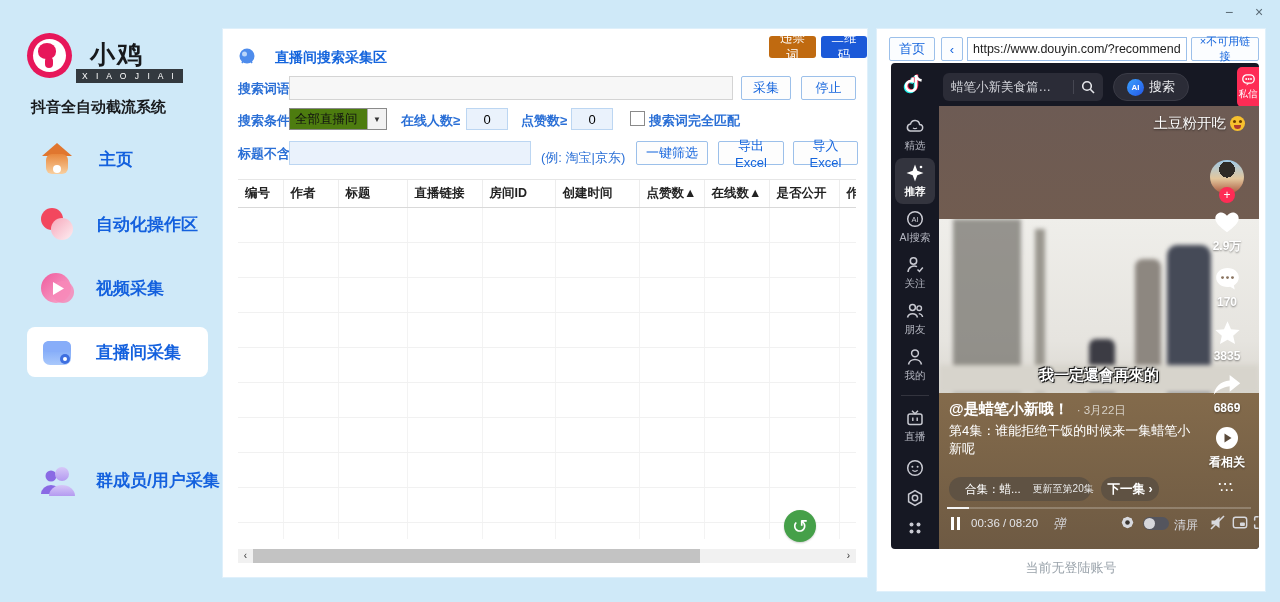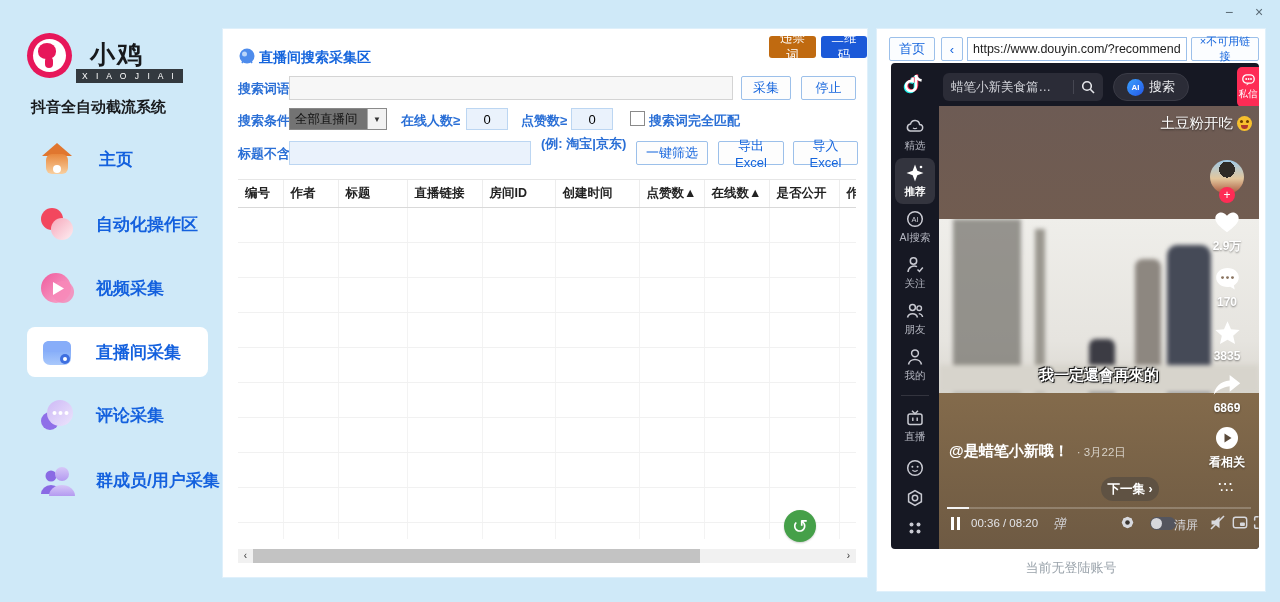--- a/index.html
+++ b/index.html
@@ -35,21 +35,21 @@
   .lbl{color:#2a6fd6;font-size:13px;font-weight:bold;white-space:nowrap;}
   .btn-blue-ghost{background:#fdfdfd;border:1px solid #9cc0ea;color:#1565dd;font-size:13px;
                   text-align:center;box-sizing:border-box;border-radius:2px;cursor:pointer;
                   display:flex;align-items:center;justify-content:center;font-family:inherit;}
   .btn-solid{color:#fff;font-size:12.5px;border:none;border-radius:3px;cursor:pointer;
              display:flex;align-items:center;justify-content:center;font-family:inherit;}
   .txt-input{border:1px solid #d4d4d4;background:#f7f7f7;box-sizing:border-box;font-size:13px;padding:0 6px;
              font-family:inherit;}
   .num-input{border:1px solid #bcd6f2;background:#eaf2fc;box-sizing:border-box;font-size:13px;text-align:center;
              font-family:inherit;}
-  .combo{background:#737373;border:1px solid #8a8a8a;display:flex;align-items:center;box-sizing:border-box;cursor:pointer;}
+  .combo{background:#4d7c0f;border:1px solid #8a8a8a;display:flex;align-items:center;box-sizing:border-box;cursor:pointer;}
   .combo-text{flex:1;font-size:12.5px;color:#111;padding-left:5px;white-space:nowrap;overflow:hidden;}
   .combo-arrow{width:18px;height:100%;border-left:1px solid #a8a8a8;background:#f2f2f2;display:flex;
                align-items:center;justify-content:center;font-size:8px;color:#333;}
   .checkbox{width:13px;height:13px;border:1px solid #8a8a8a;background:#fff;display:inline-block;cursor:pointer;}
 
   .tbl-wrap{left:15px;top:150px;width:618px;height:359px;overflow:hidden;border-top:1px solid #e6e6e6;}
   table.results{border-collapse:collapse;table-layout:fixed;width:661px;}
   table.results th{height:27px;font-size:12.5px;color:#222;font-weight:bold;text-align:left;padding:0 0 0 7px;
                    border-bottom:1px solid #d9d9d9;border-right:1px solid #ededed;white-space:nowrap;overflow:hidden;}
   table.results td{height:32px;border-bottom:1px solid #f1f1f1;border-right:1px solid #f3f3f3;}
@@ -81,33 +81,33 @@
          display:flex;flex-direction:column;align-items:center;justify-content:center;gap:2px;cursor:pointer;}
   .dy-dm span{font-size:9.5px;}
 
   .dy-nav{left:0;top:43px;width:48px;height:443px;display:flex;flex-direction:column;align-items:center;}
   .dy-nav-item{width:40px;display:flex;flex-direction:column;align-items:center;gap:2px;cursor:pointer;padding:5px 0;}
   .dy-nav-item .nl{font-size:10.5px;color:#b4b6c0;white-space:nowrap;}
   .dy-nav-item.active{background:#33343e;border-radius:8px;}
   .dy-nav-item.active .nl{color:#fff;font-weight:bold;}
   .dy-divider{width:28px;border-top:1px solid #33343e;margin:7px 0;}
 
-  .video-col{left:48px;top:43px;width:320px;height:443px;background:linear-gradient(180deg,#6d5b54 0%,#715c50 26%,#6f5a4a 38%,#856c4c 62%,#6e5a43 100%);padding-left:7px;}
+  .video-col{left:48px;top:43px;width:320px;height:443px;background:linear-gradient(180deg,#6d5b54 0%,#715c50 26%,#6f5a4a 38%,#856c4c 62%,#6e5a43 100%);}
   .danmaku{right:14px;top:8px;color:#fff;font-size:14.5px;display:flex;align-items:center;gap:4px;
            text-shadow:0 1px 2px rgba(0,0,0,.6);}
   .emoji-face{width:15px;height:15px;border-radius:50%;background:#f7c02e;display:inline-block;position:relative;}
   .emoji-face::after{content:"";position:absolute;left:3px;top:4px;width:3px;height:3px;background:#6b3c00;
                      border-radius:50%;box-shadow:6px 0 0 #6b3c00;}
   .emoji-face::before{content:"";position:absolute;left:4px;bottom:2px;width:7px;height:4px;
                       border-radius:0 0 6px 6px;background:#b03a2e;}
   .frame{left:0;top:113px;width:320px;height:174px;background:linear-gradient(180deg,#efeeea 0%,#e6e4df 70%,#d9d6cf 100%);overflow:hidden;}
   .frame div{position:absolute;filter:blur(2px);}
   .subtitle{left:0;top:260px;width:320px;text-align:center;color:#fff;font-size:15px;font-weight:bold;
             text-shadow:0 0 3px #000,1px 1px 0 #222,-1px -1px 0 #222;}
-  .cap-author{left:10px;top:294px;color:#fff;font-size:15px;font-weight:bold;display:flex;align-items:baseline;gap:8px;margin-top:42px;}
+  .cap-author{left:10px;top:294px;color:#fff;font-size:15px;font-weight:bold;display:flex;align-items:baseline;gap:8px;}
   .cap-date{color:#d8d2c8;font-size:11.5px;font-weight:normal;}
   .cap-desc{left:10px;top:316px;width:250px;color:#fff;font-size:13px;}
   .cap-tags{left:10px;top:334px;width:240px;font-size:13px;line-height:18px;}
   .tag{color:#eec455;}
   .mention{color:#fff;}
   .pill{background:rgba(88,78,66,.78);border-radius:15px;color:#fff;display:flex;align-items:center;
         height:24px;box-sizing:border-box;cursor:pointer;}
   .progress{left:8px;top:401px;width:304px;height:2px;background:rgba(255,255,255,.22);}
   .progress-played{height:2px;width:22px;background:#f5f5f5;}
   .ctrl{position:absolute;display:flex;align-items:center;color:#d8d9de;}
@@ -187,36 +187,20 @@
             <stop offset="0" stop-color="#ef5a9d"></stop>
             <stop offset="1" stop-color="#f9aecf"></stop>
           </linearGradient>
         </defs>
       <circle cx="18" cy="19" r="15" fill="url(#gP)"></circle>
         <circle cx="25" cy="23" r="11" fill="#f787b7" opacity=".85"></circle>
         <path d="M15 13 l11 6.5 -11 6.5 Z" fill="#fff"></path>
       </svg>
     <span class="menu-label">视频采集</span>
   </div>
-  <div class="abs menu-item" style="top:390px;">
-    <svg class="micon" viewBox="0 0 38 38">
-      <defs>
-          <linearGradient id="gC" x1="0" y1="0" x2="1" y2="1">
-            <stop offset="0" stop-color="#cdb9f6"></stop>
-            <stop offset="1" stop-color="#ece4fc"></stop>
-          </linearGradient>
-        </defs>
-      <circle cx="12" cy="25" r="9" fill="#8f6fe8"></circle>
-        <circle cx="22" cy="17" r="13" fill="url(#gC)"></circle>
-        <circle cx="16.5" cy="17" r="2" fill="#fff"></circle>
-        <circle cx="22.5" cy="17" r="2" fill="#fff"></circle>
-        <circle cx="28.5" cy="17" r="2" fill="#fff"></circle>
-      </svg>
-    <span class="menu-label">评论采集</span>
-  </div>
   <div class="abs menu-item" style="top:455px;">
     <svg class="micon" viewBox="0 0 38 38">
       <defs>
           <linearGradient id="gU" x1="0" y1="0" x2="0" y2="1">
             <stop offset="0" stop-color="#d6c8f8"></stop>
             <stop offset="1" stop-color="#b49af0"></stop>
           </linearGradient>
         </defs>
       <circle cx="13" cy="15" r="5.5" fill="#8a6ae4"></circle>
         <path d="M3 33 a10 9 0 0 1 20 0 z" fill="#8a6ae4"></path>
@@ -225,21 +209,21 @@
       </svg>
     <span class="menu-label">群成员/用户采集</span>
   </div>
 
   <div class="abs main-card">
     <svg class="abs" style="left:14px;top:18px;width:20px;height:20px;" viewBox="0 0 20 20">
       <circle cx="10" cy="9" r="7.5" fill="#4e8cec"></circle>
         <circle cx="7.5" cy="7" r="2.5" fill="#bcd6f9"></circle>
         <path d="M5 16 l2-3 M15 16 l-2-3" stroke="#4e8cec" stroke-width="1.6"></path>
       </svg>
-    <div class="abs sec-title" style="left:36px;top:20px;">直播间搜索采集区</div>
+    <div class="abs sec-title" style="left:52px;top:20px;">直播间搜索采集区</div>
 
     <button class="abs btn-solid" style="left:546px;top:7px;width:47px;height:22px;background:#c06a10;">违禁词</button>
     <button class="abs btn-solid" style="left:598px;top:7px;width:46px;height:22px;background:#1b59d8;">二维码</button>
 
     <div class="abs lbl" style="left:15px;top:51px;">搜索词语</div>
     <input class="abs txt-input" style="left: 66px; top: 47px; width: 444px; height: 24px;">
     <button class="abs btn-blue-ghost" style="left:518px;top:47px;width:50px;height:24px;">采集</button>
     <button class="abs btn-blue-ghost" style="left:578px;top:47px;width:55px;height:24px;">停止</button>
 
     <div class="abs lbl" style="left:15px;top:83px;">搜索条件</div>
@@ -249,21 +233,21 @@
     </div>
     <div class="abs lbl" style="left:178px;top:83px;">在线人数≥</div>
     <input class="abs num-input" style="left: 243px; top: 79px; width: 42px; height: 22px;" value="0">
     <div class="abs lbl" style="left:298px;top:83px;">点赞数≥</div>
     <input class="abs num-input" style="left: 348px; top: 79px; width: 42px; height: 22px;" value="0">
     <span class="abs checkbox" style="left:407px;top:82px;"></span>
     <div class="abs lbl" style="left:426px;top:83px;">搜索词完全匹配</div>
 
     <div class="abs lbl" style="left:15px;top:116px;">标题不含</div>
     <input class="abs num-input" style="left: 66px; top: 112px; width: 242px; height: 24px; text-align: left; padding: 0px 6px;">
-    <div class="abs lbl" style="left:318px;top:106px;font-weight:bold;">(例: 淘宝|京东)</div>
+    <div class="abs lbl" style="left:318px;top:120px;font-weight:normal;">(例: 淘宝|京东)</div>
     <button class="abs btn-blue-ghost" style="left:413px;top:112px;width:72px;height:24px;">一键筛选</button>
     <button class="abs btn-blue-ghost" style="left:495px;top:112px;width:66px;height:24px;">导出Excel</button>
     <button class="abs btn-blue-ghost" style="left:570px;top:112px;width:65px;height:24px;">导入Excel</button>
 
     <div class="abs tbl-wrap">
       <table class="results">
         <colgroup>
             <col style="width:45px">
             <col style="width:55px">
             <col style="width:69px">
@@ -559,21 +543,32 @@
           <div style="left:228px;top:26px;width:44px;height:148px;background:#454a57;border-radius:10px 10px 0 0;"></div>
           <div style="left:150px;top:120px;width:26px;height:54px;background:#3c3c44;border-radius:7px 7px 0 0;"></div>
           <div style="left:0;top:146px;width:320px;height:28px;background:#d7d4cc;"></div>
         </div>
         <div class="abs subtitle">我一定還會再來的</div>
 
         <div class="abs cap-author">
           <span>@是蜡笔小新哦！</span>
           <span class="cap-date">· 3月22日</span>
         </div>
-
+        <div class="abs cap-desc">第4集：谁能拒绝干饭的时候来一集蜡笔小新呢</div>
+
+        <div class="abs pill" style="left:10px;top:371px;width:142px;padding:0 10px;gap:6px;">
+          <svg width="13" height="13" viewBox="0 0 14 14">
+              <path d="M7 1.5 12.5 4 7 6.5 1.5 4 Z" fill="#fff"></path>
+              <path d="M1.5 7 7 9.5 12.5 7" fill="none" stroke="#fff" stroke-width="1.2"></path>
+              <path d="M1.5 10 7 12.5 12.5 10" fill="none" stroke="#fff" stroke-width="1.2"></path>
+            </svg>
+          <span style="font-size:11.5px;white-space:nowrap;">合集：蜡...</span>
+          <span style="width:1px;height:12px;background:rgba(255,255,255,.45);"></span>
+          <span style="font-size:10px;color:#e9e9e9;white-space:nowrap;">更新至第20集</span>
+        </div>
         <div class="abs pill" style="left:162px;top:371px;width:58px;justify-content:center;font-size:12.5px;font-weight:bold;">下一集 ›</div>
         <div class="abs" style="left:278px;top:368px;color:#fff;font-size:16px;letter-spacing:1px;">⋯</div>
 
         <div class="abs progress">
             <div class="progress-played"></div>
           </div>
 
         <div class="ctrl" style="left:12px;top:411px;gap:3px;">
           <span style="width:3px;height:13px;background:#fff;"></span>
             <span style="width:3px;height:13px;background:#fff;"></span>

